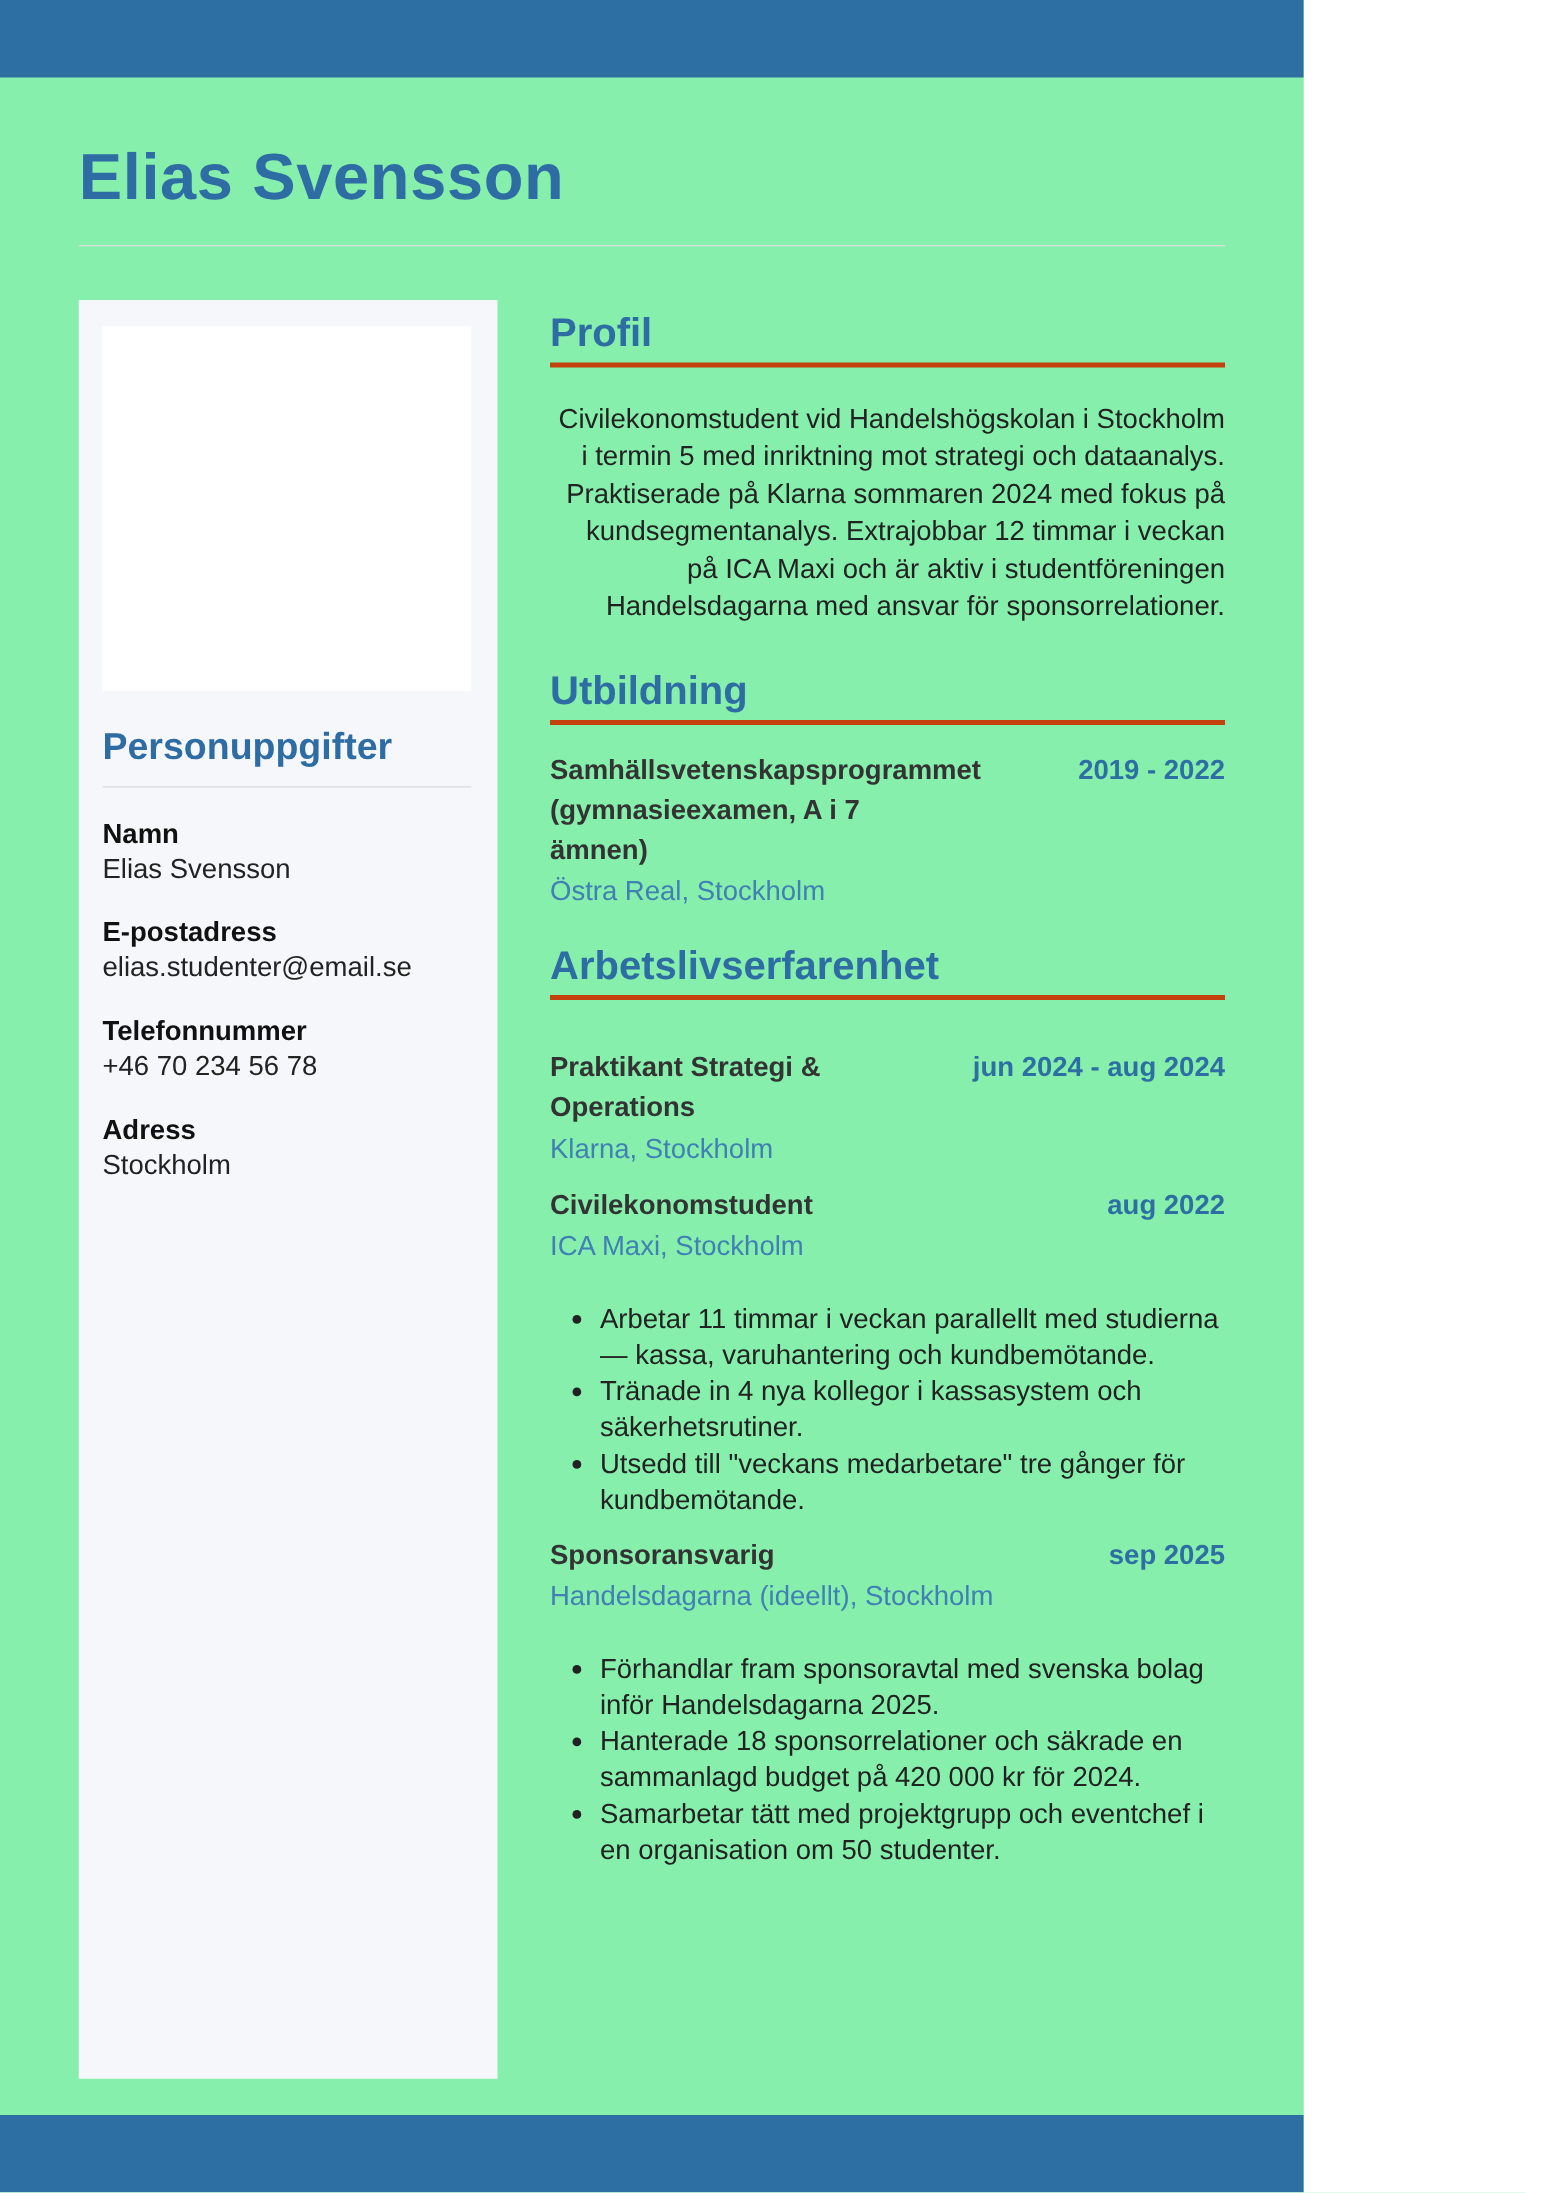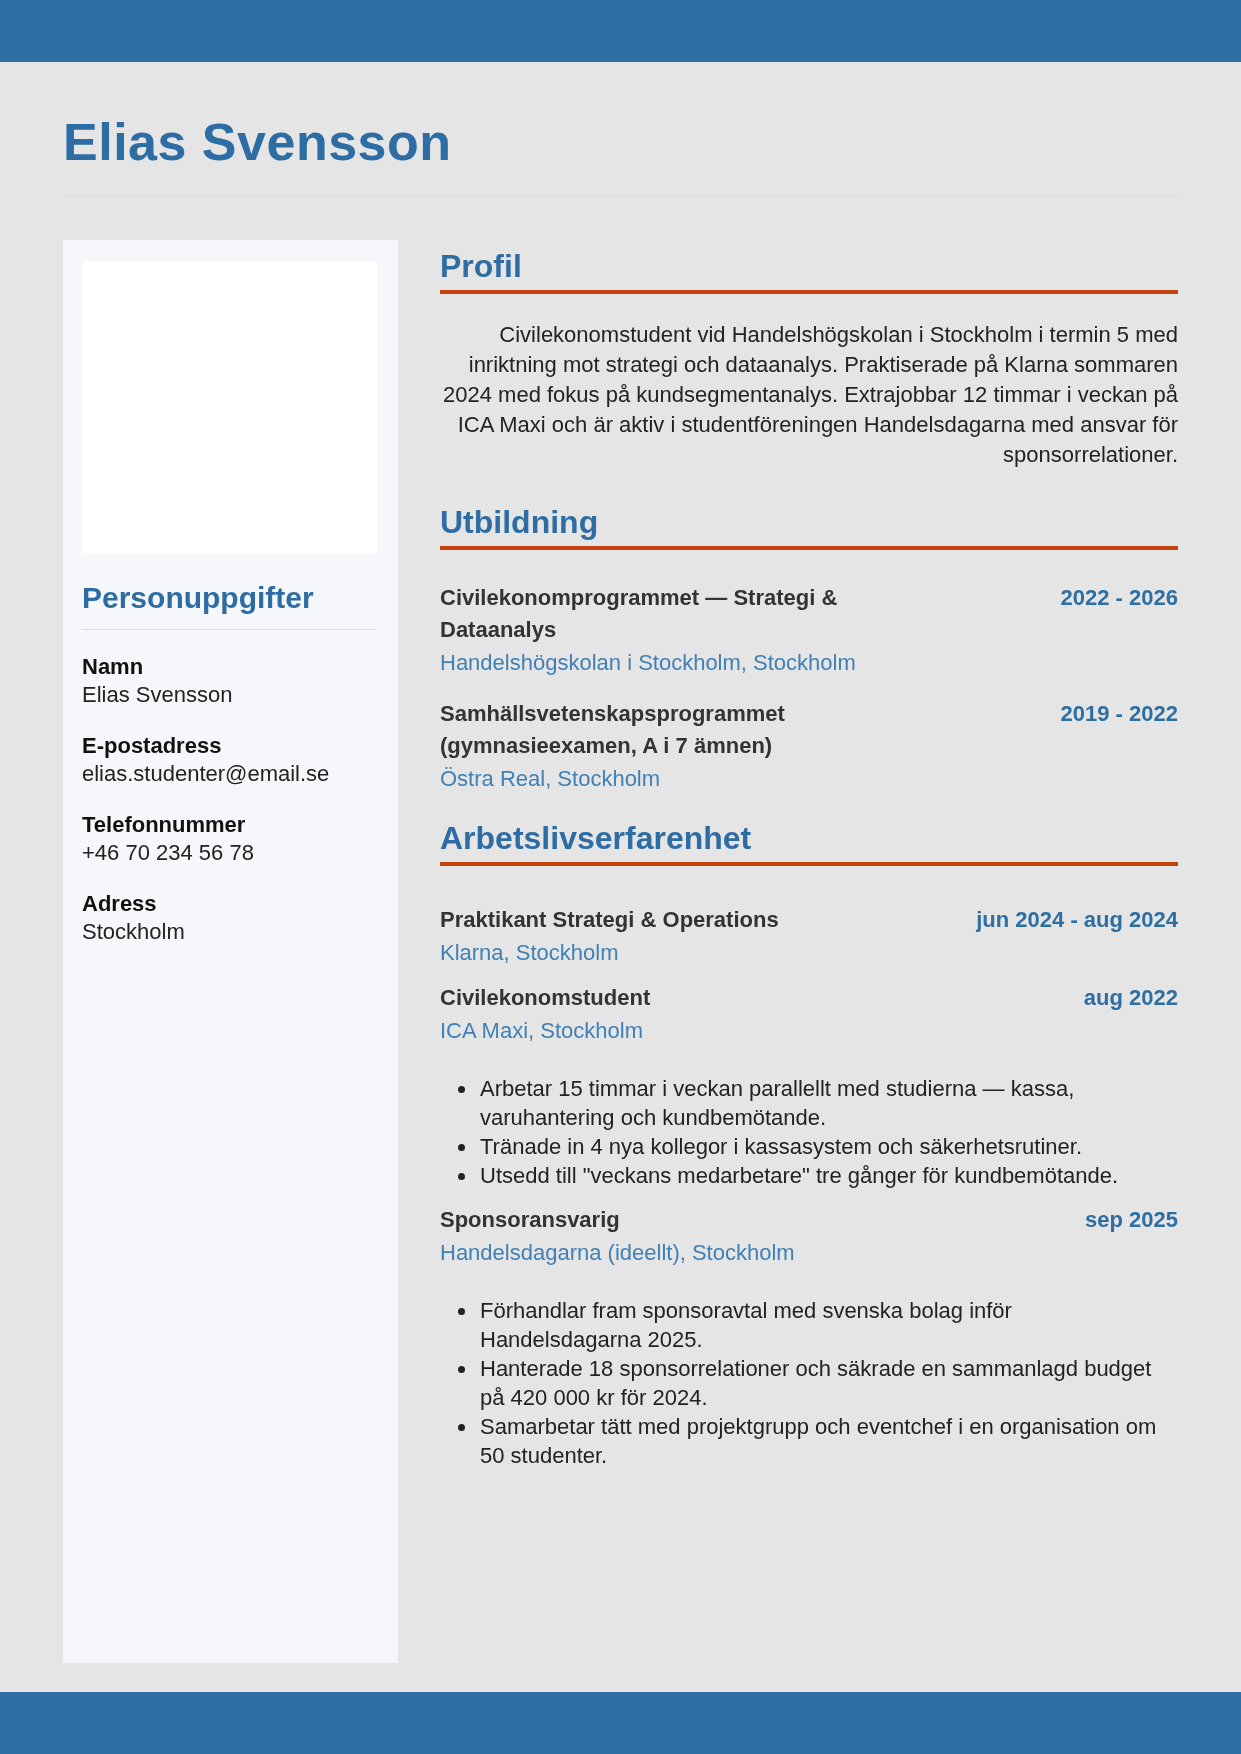--- a/index.html
+++ b/index.html
@@ -1,22 +1,22 @@
 <!DOCTYPE html>
 <html><head>
 <meta charset="utf-8">
 <style>
   * { margin: 0; padding: 0; box-sizing: border-box; }
   html, body { background: #ffffff; }
   body { font-family: "Liberation Sans", sans-serif; color: #222222; }
   .page {
     position: relative;
-    width: 1241px;
+    width: 1043px;
     height: 1754px;
-    background: #e5e5e5;
+    background: #86efac;
     overflow: hidden;
   }
   .top-bar, .bottom-bar {
     position: absolute;
     left: 0;
     width: 100%;
     height: 62px;
     background: #2e6fa3;
   }
   .top-bar { top: 0; }
@@ -180,27 +180,20 @@
       </div>
     </aside>
 
     <main class="main">
 
       <h2 class="first">Profil</h2>
       <p class="profile-text">Civilekonomstudent vid Handelshögskolan i Stockholm i termin 5 med inriktning mot strategi och dataanalys. Praktiserade på Klarna sommaren 2024 med fokus på kundsegmentanalys. Extrajobbar 12 timmar i veckan på ICA Maxi och är aktiv i studentföreningen Handelsdagarna med ansvar för sponsorrelationer.</p>
 
       <h2 class="section-gap">Utbildning</h2>
 
-      <div class="entry first">
-        <div class="entry-head">
-          <div class="entry-title">Civilekonomprogrammet — Strategi &amp; Dataanalys</div>
-          <div class="entry-date">2022 - 2026</div>
-        </div>
-        <div class="entry-org">Handelshögskolan i Stockholm, Stockholm</div>
-      </div>
 
       <div class="entry">
         <div class="entry-head">
           <div class="entry-title">Samhällsvetenskapsprogrammet (gymnasieexamen, A i 7 ämnen)</div>
           <div class="entry-date">2019 - 2022</div>
         </div>
         <div class="entry-org">Östra Real, Stockholm</div>
       </div>
 
       <h2 class="section-gap-lg">Arbetslivserfarenhet</h2>
@@ -213,21 +206,21 @@
         <div class="entry-org">Klarna, Stockholm</div>
       </div>
 
       <div class="entry job">
         <div class="entry-head">
           <div class="entry-title">Civilekonomstudent</div>
           <div class="entry-date">aug 2022</div>
         </div>
         <div class="entry-org">ICA Maxi, Stockholm</div>
         <ul>
-          <li>Arbetar 15 timmar i veckan parallellt med studierna — kassa, varuhantering och kundbemötande.</li>
+          <li>Arbetar 11 timmar i veckan parallellt med studierna — kassa, varuhantering och kundbemötande.</li>
           <li>Tränade in 4 nya kollegor i kassasystem och säkerhetsrutiner.</li>
           <li>Utsedd till "veckans medarbetare" tre gånger för kundbemötande.</li>
         </ul>
       </div>
 
       <div class="entry job">
         <div class="entry-head">
           <div class="entry-title">Sponsoransvarig</div>
           <div class="entry-date">sep 2025</div>
         </div>

